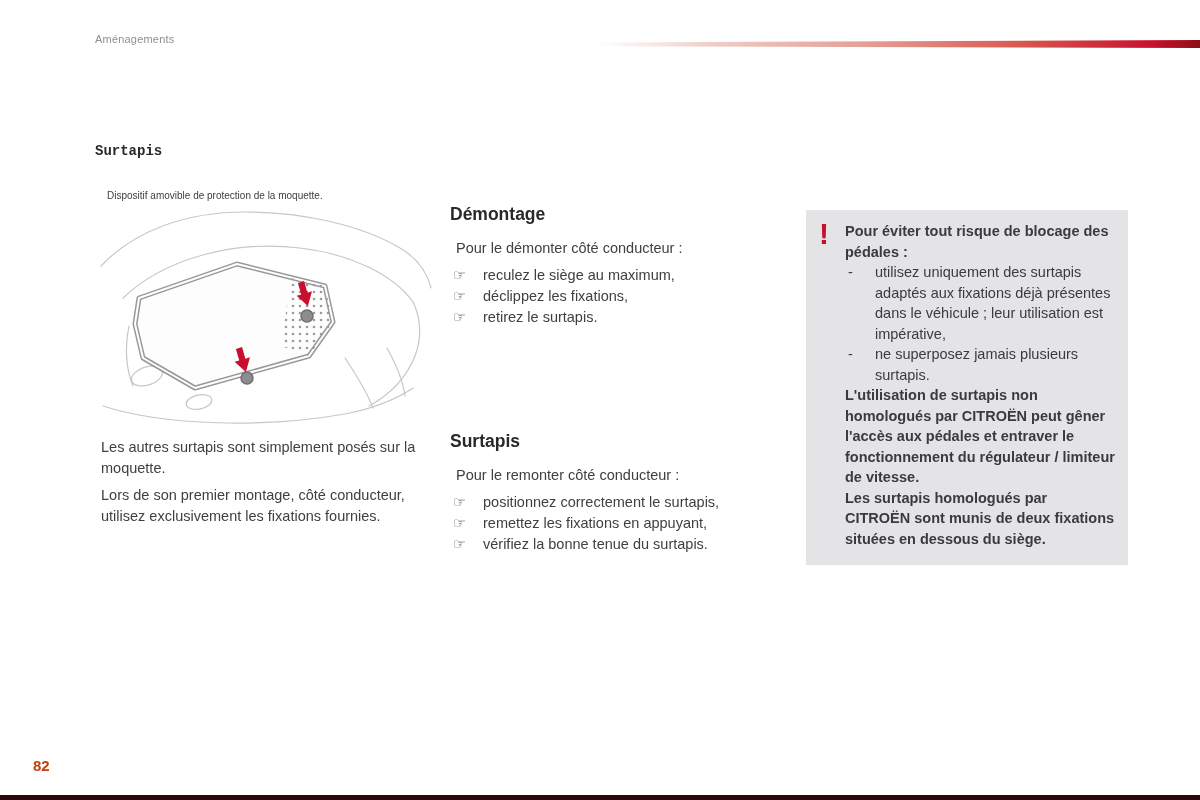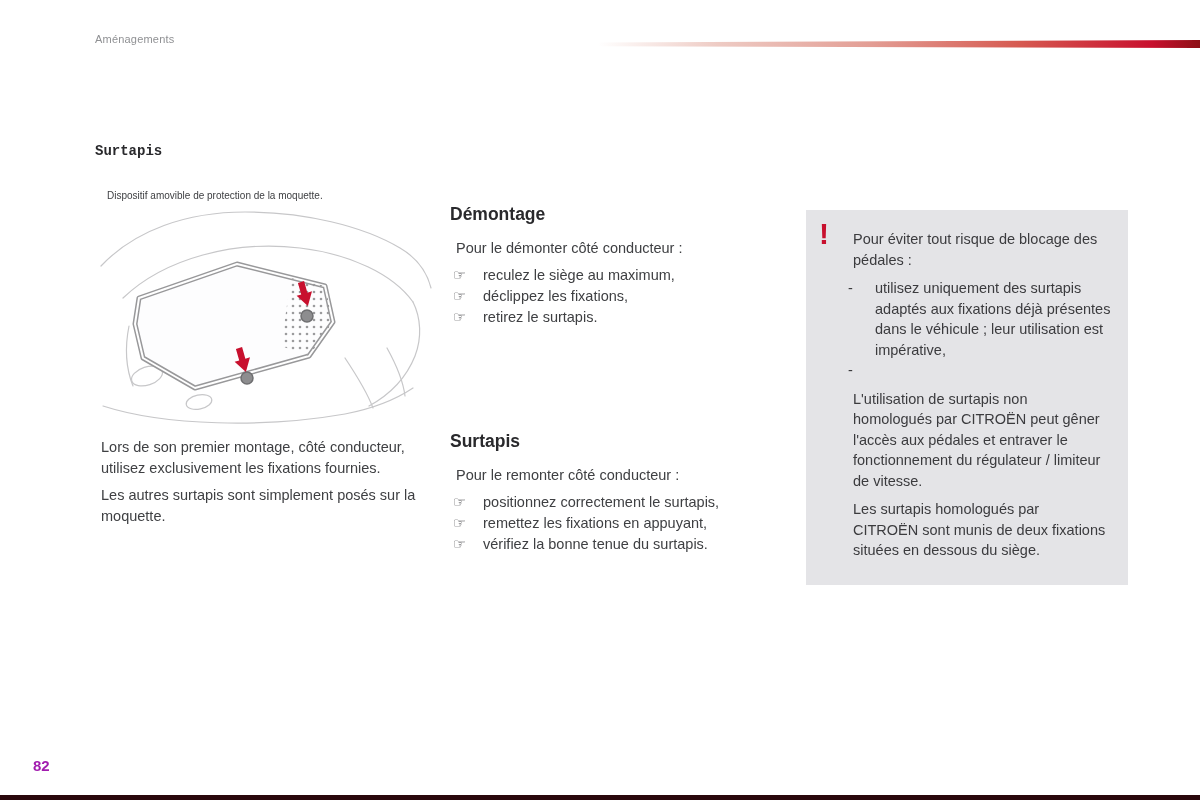--- a/index.html
+++ b/index.html
@@ -56,27 +56,27 @@
     position: absolute; left: 806px; top: 210px; width: 322px; min-height: 333px;
     background: #e4e4e7; padding: 11px 12px 16px 12px;
     font-size: 14.5px; line-height: 20.5px; color: #3b3b3e;
     box-sizing: border-box;
   }
   .warning .bang {
     position: absolute; left: 13px; top: 8px;
     color: #c8102e; font-size: 30px; font-weight: bold; line-height: 32px;
   }
   .warning .w-content { margin-left: 27px; }
-  .warning p { margin: 8px; }
+  .warning p { margin: 0; font-weight: bold; }
   .w-item { display: flex; align-items: flex-start; }
   .w-item .d { flex: 0 0 27px; padding-left: 3px; }
 
   .page-number {
     position: absolute; left: 33px; top: 757px;
-    font-size: 15px; font-weight: bold; color: #a21caf;
+    font-size: 15px; font-weight: bold; color: #c2410c;
   }
   .bottom-bar {
     position: absolute; left: 0; bottom: 0; width: 1200px; height: 5px;
     background: #2a070c;
   }
 </style>
 </head>
 <body>
 
 <div class="page">
@@ -132,22 +132,22 @@
         <span>déclippez les fixations,</span>
       </div>
       <div class="li">
         <span class="b">☞</span>
         <span>retirez le surtapis.</span>
       </div>
     </div>
   </section>
 
   <section class="col" id="montage">
+    <p>Les autres surtapis sont simplement posés sur la moquette.</p>
     <p>Lors de son premier montage, côté conducteur, utilisez exclusivement les fixations fournies.</p>
-    <p>Les autres surtapis sont simplement posés sur la moquette.</p>
   </section>
 
   <section class="col" id="remontage">
     <h2>Surtapis</h2>
     <p>Pour le remonter côté conducteur :</p>
     <div class="list">
       <div class="li">
         <span class="b">☞</span>
         <span>positionnez correctement le surtapis,</span>
       </div>
@@ -165,20 +165,21 @@
   <aside class="warning">
     <span class="bang">!</span>
     <div class="w-content">
       <p>Pour éviter tout risque de blocage des pédales :</p>
       <div class="w-item">
         <span class="d">-</span>
         <span>utilisez uniquement des surtapis adaptés aux fixations déjà présentes dans le véhicule ; leur utilisation est impérative,</span>
       </div>
       <div class="w-item">
         <span class="d">-</span>
+        <span>ne superposez jamais plusieurs surtapis.</span>
       </div>
       <p>L'utilisation de surtapis non homologués par CITROËN peut gêner l'accès aux pédales et entraver le fonctionnement du régulateur / limiteur de vitesse.</p>
       <p>Les surtapis homologués par CITROËN sont munis de deux fixations situées en dessous du siège.</p>
     </div>
   </aside>
 
   <div class="page-number">82</div>
   <div class="bottom-bar"></div>
 
 </div>

